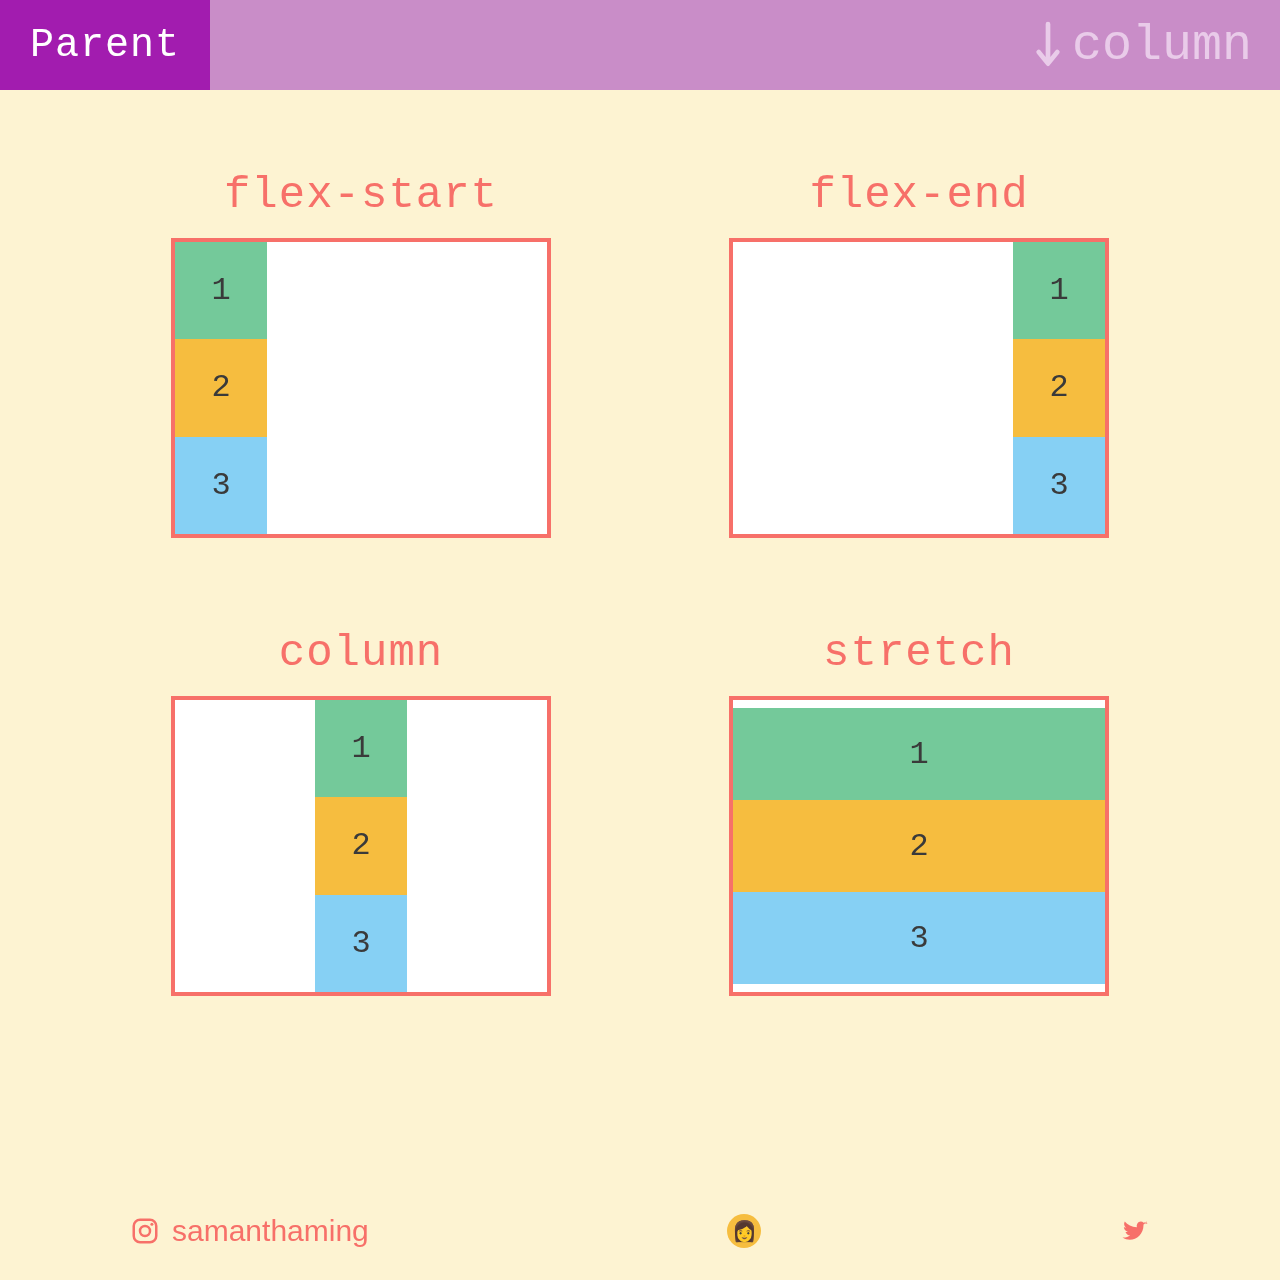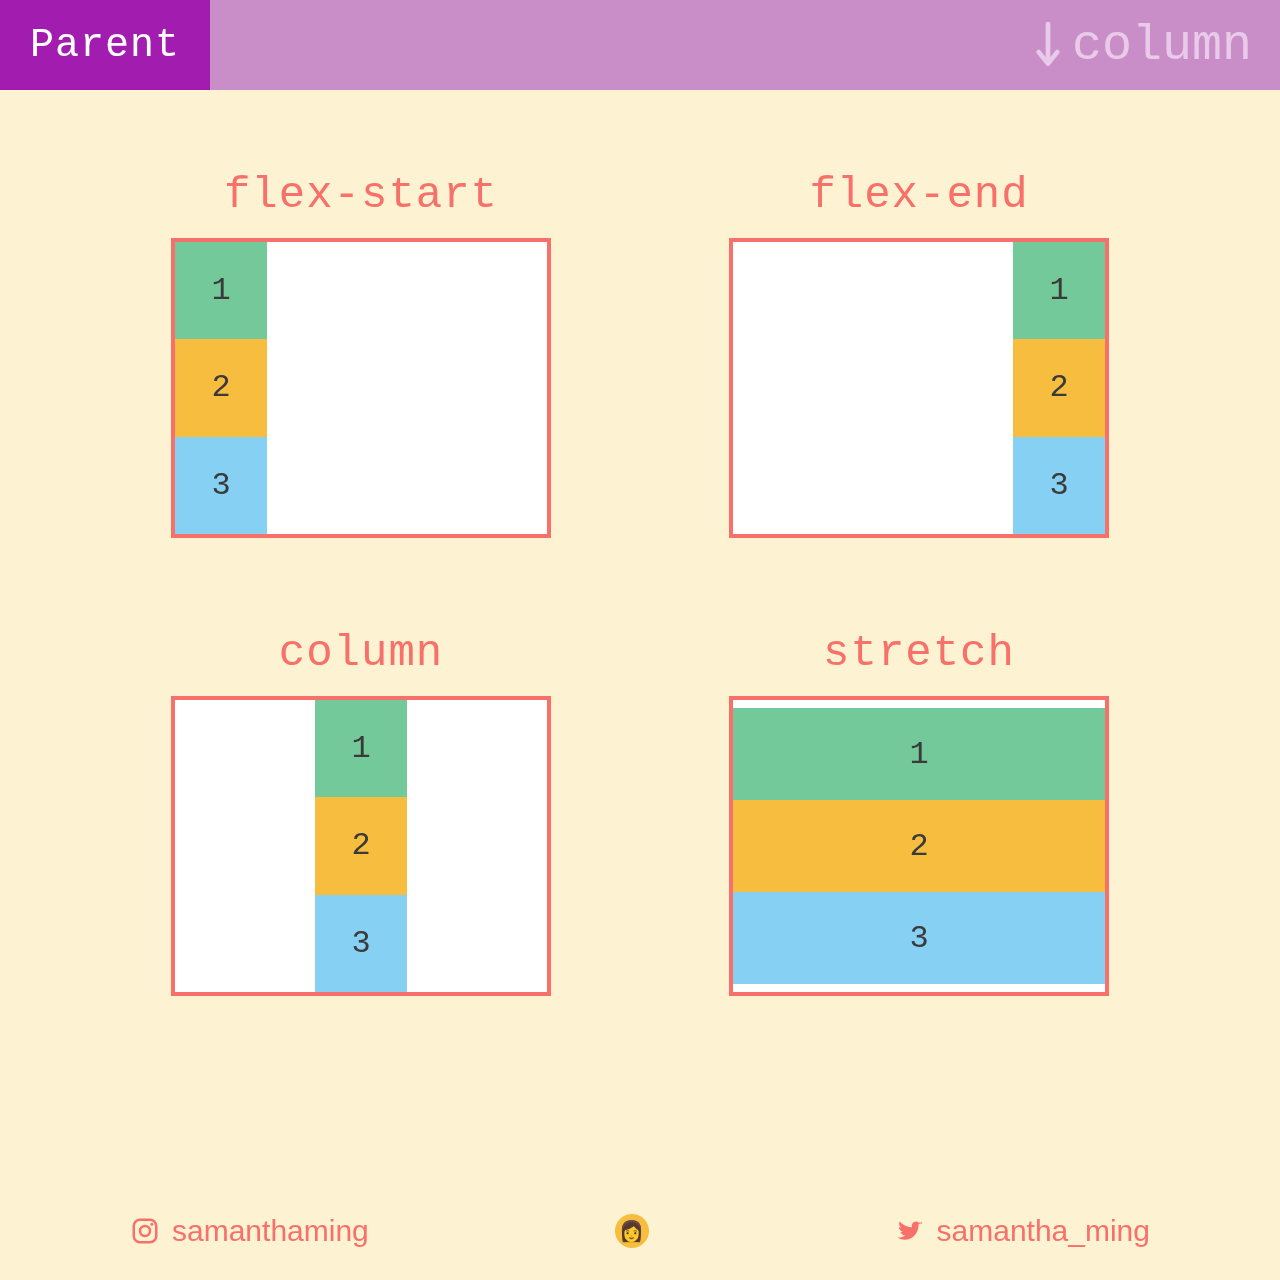--- a/index.html
+++ b/index.html
@@ -174,15 +174,14 @@
     </svg>
     <span>samanthaming</span>
   </div>
   <div class="f-item">
     <span class="avatar">👩</span>
   </div>
   <div class="f-item">
     <svg viewBox="0 0 24 24">
       <path d="M22 5.8c-.7.3-1.5.6-2.3.7.8-.5 1.5-1.3 1.8-2.2-.8.5-1.7.8-2.6 1-1.5-1.6-4-1.2-5.1.8-.5.9-.6 1.9-.3 2.9C9.3 8.8 6 7 3.8 4.3c-1 1.7-.5 3.9 1.1 5-0.6 0-1.2-.2-1.8-.5 0 1.8 1.3 3.4 3.1 3.8-.6.2-1.2.2-1.8.1.5 1.6 2 2.7 3.7 2.7C6.5 16.7 4.5 17.4 2 17.2c7.3 4.7 16.8-.5 16.8-10 0-.2 0-.3 0-.5.8-.5 1.5-1.2 2-2" fill="#f77069"></path>
     </svg>
-    <span>samantha_ming</span>
   </div>
 </div>
 
 </body></html>

